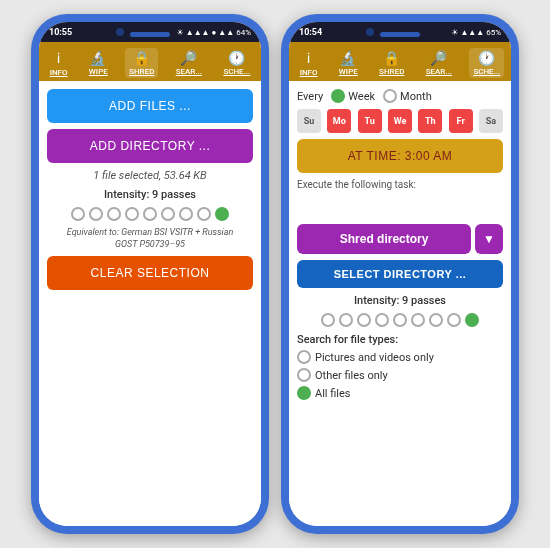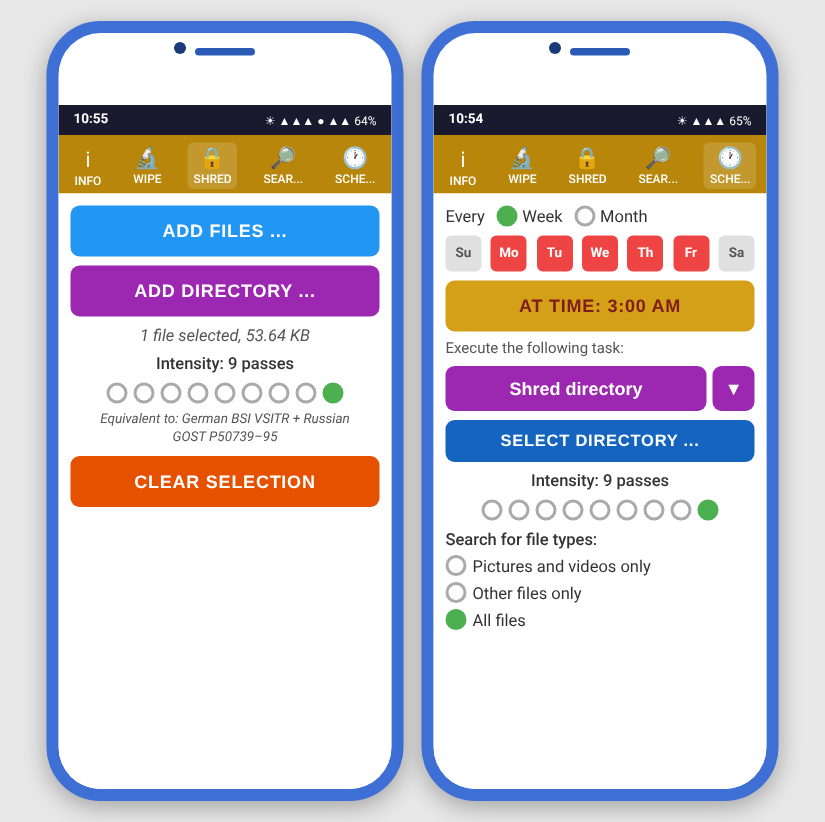--- a/index.html
+++ b/index.html
@@ -63,21 +63,20 @@
     .status-bar {
       background: #1a1a2e;
       color: #fff;
       font-size: 9px;
       padding: 3px 10px;
       display: flex;
       justify-content: space-between;
       align-items: center;
       height: 20px;
       flex-shrink: 0;
-      margin-top: 48px;
     }
     .status-time { font-weight: bold; font-size: 9px; }
     .status-icons { display: flex; align-items: center; gap: 2px; font-size: 8px; }
     
     .nav-bar {
       background: #b8860b;
       display: flex;
       justify-content: space-around;
       align-items: center;
       padding: 4px 0 2px;
@@ -85,40 +84,40 @@
     }
     .nav-item {
       display: flex;
       flex-direction: column;
       align-items: center;
       gap: 1px;
       cursor: pointer;
       padding: 2px 4px;
     }
     .nav-icon { font-size: 14px; color: #fff; }
-    .nav-label { font-size: 8px; color: #fff; font-weight: 500; }
+    .nav-label { font-size: 8px; color: #fff; font-weight: 500; text-decoration: underline; }
     .nav-item.active .nav-label { color: #fff; }
     .nav-item.active { background: rgba(255,255,255,0.15); border-radius: 4px; }
     
     .content {
       flex: 1;
       background: #fff;
       padding: 8px;
       display: flex;
       flex-direction: column;
       gap: 6px;
       overflow: hidden;
     }
     
     .btn {
       width: 100%;
       padding: 10px;
       border: none;
       border-radius: 6px;
-      font-weight: bold;
+      font-weight: normal;
       font-size: 12px;
       cursor: pointer;
       text-align: center;
       letter-spacing: 0.5px;
     }
     .btn-blue { background: #2196F3; color: #fff; }
     .btn-purple { background: #9c27b0; color: #fff; }
     .btn-green { background: #4caf50; color: #fff; }
     .btn-orange { background: #e65100; color: #fff; }
     .btn-gold { background: #d4a017; color: #7f1d1d; }
@@ -194,20 +193,21 @@
       cursor: pointer;
     }
     .day-box.active { background: #ef4444; color: #fff; }
     .execute-label {
       font-size: 10px;
       color: #555;
     }
     .task-row {
       display: flex;
       gap: 4px;
+      margin-top: 28px;
     }
     .task-dropdown {
       background: #9c27b0;
       color: #fff;
       border: none;
       border-radius: 6px;
       padding: 8px 10px;
       font-size: 12px;
       font-weight: bold;
       flex: 1;

